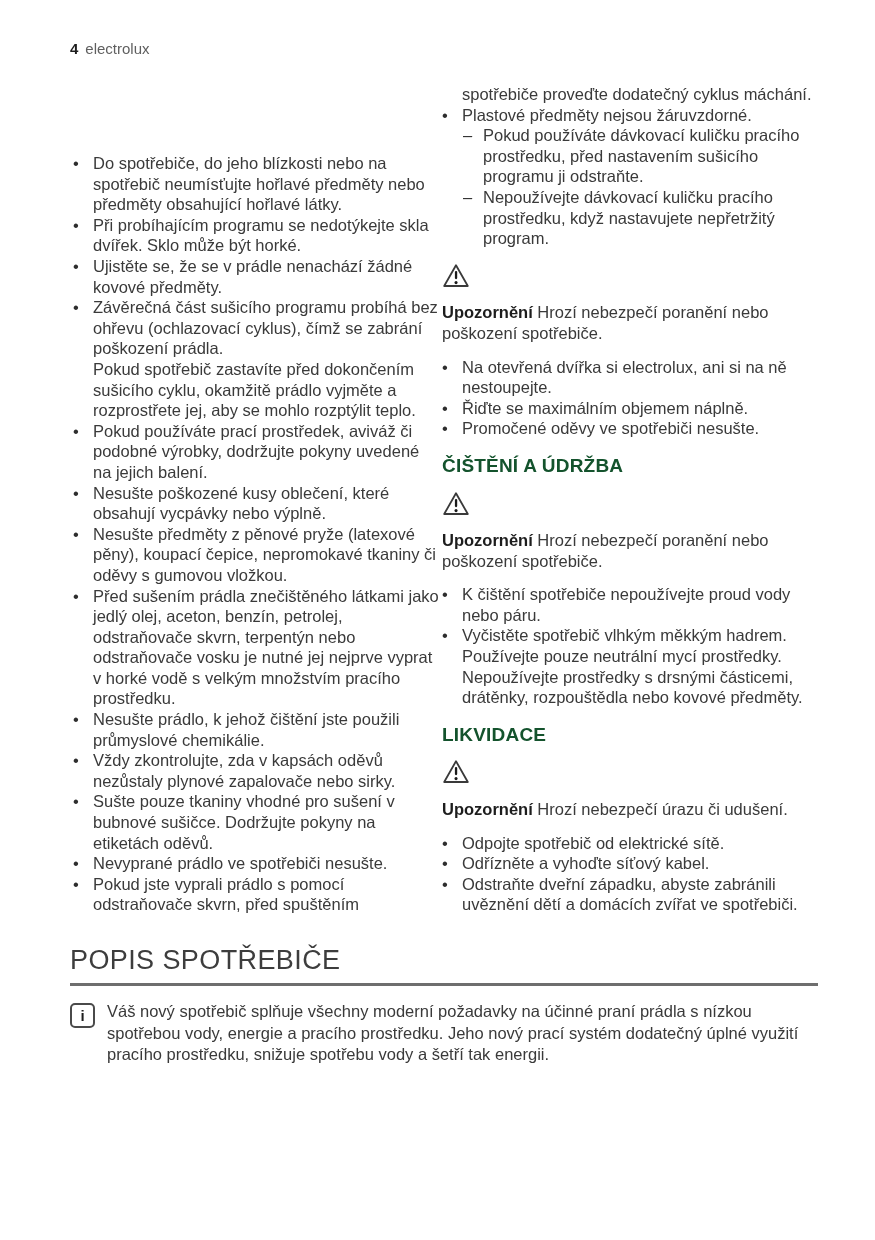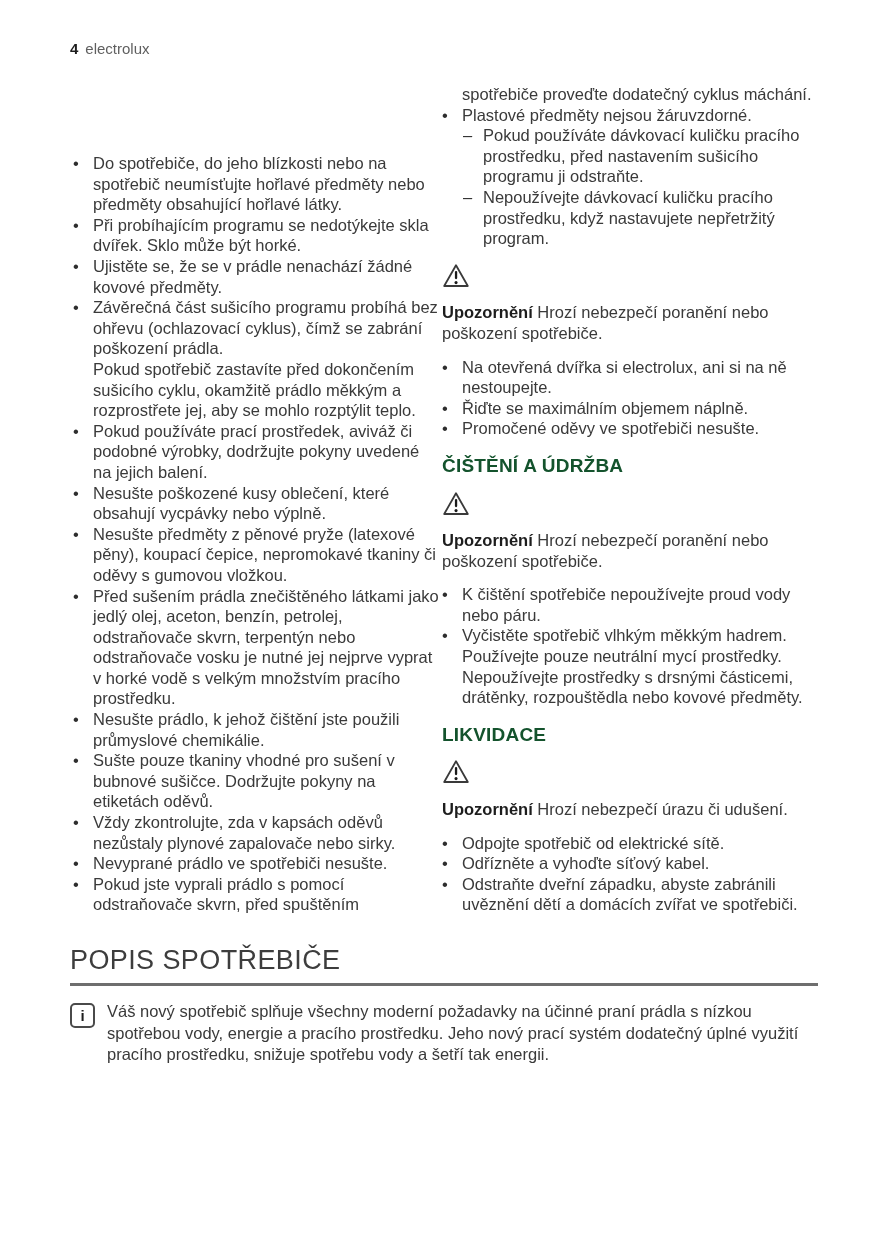--- a/index.html
+++ b/index.html
@@ -60,29 +60,29 @@
   </div>
 
   <div class="cols body-txt">
 
     <div class="col-left">
       <div class="li"><span>Do spotřebiče, do jeho blízkosti nebo na spotřebič neumísťujte hořlavé předměty nebo předměty obsahující hořlavé látky.</span></div>
       <div class="li"><span>Při probíhajícím programu se nedotýkejte skla dvířek. Sklo může být horké.</span></div>
       <div class="li"><span>Ujistěte se, že se v prádle nenachází žádné kovové předměty.</span></div>
       <div class="li">
         <div>Závěrečná část sušicího programu probíhá bez ohřevu (ochlazovací cyklus), čímž se zabrání poškození prádla.</div>
-        <div>Pokud spotřebič zastavíte před dokončením sušicího cyklu, okamžitě prádlo měkkým a rozprostřete jej, aby se mohlo rozptýlit teplo.</div>
+        <div>Pokud spotřebič zastavíte před dokončením sušicího cyklu, okamžitě prádlo vyjměte a rozprostřete jej, aby se mohlo rozptýlit teplo.</div>
       </div>
       <div class="li"><span>Pokud používáte prací prostředek, aviváž či podobné výrobky, dodržujte pokyny uvedené na jejich balení.</span></div>
       <div class="li"><span>Nesušte poškozené kusy oblečení, které obsahují vycpávky nebo výplně.</span></div>
       <div class="li"><span>Nesušte předměty z pěnové pryže (latexové pěny), koupací čepice, nepromokavé tkaniny či oděvy s gumovou vložkou.</span></div>
       <div class="li"><span>Před sušením prádla znečištěného látkami jako jedlý olej, aceton, benzín, petrolej, odstraňovače skvrn, terpentýn nebo odstraňovače vosku je nutné jej nejprve vyprat v horké vodě s velkým množstvím pracího prostředku.</span></div>
       <div class="li"><span>Nesušte prádlo, k jehož čištění jste použili průmyslové chemikálie.</span></div>
+      <div class="li"><span>Vždy zkontrolujte, zda v kapsách oděvů nezůstaly plynové zapalovače nebo sirky.</span></div>
       <div class="li"><span>Sušte pouze tkaniny vhodné pro sušení v bubnové sušičce. Dodržujte pokyny na etiketách oděvů.</span></div>
-      <div class="li"><span>Vždy zkontrolujte, zda v kapsách oděvů nezůstaly plynové zapalovače nebo sirky.</span></div>
       <div class="li"><span>Nevyprané prádlo ve spotřebiči nesušte.</span></div>
       <div class="li"><span>Pokud jste vyprali prádlo s pomocí odstraňovače skvrn, před spuštěním</span></div>
     </div>
 
     <div class="col-right">
       <div class="cont-para">spotřebiče proveďte dodatečný cyklus máchání.</div>
 
       <div class="li">
         <div>Plastové předměty nejsou žáruvzdorné.</div>
         <div class="sub" style="margin-left:1px;">

